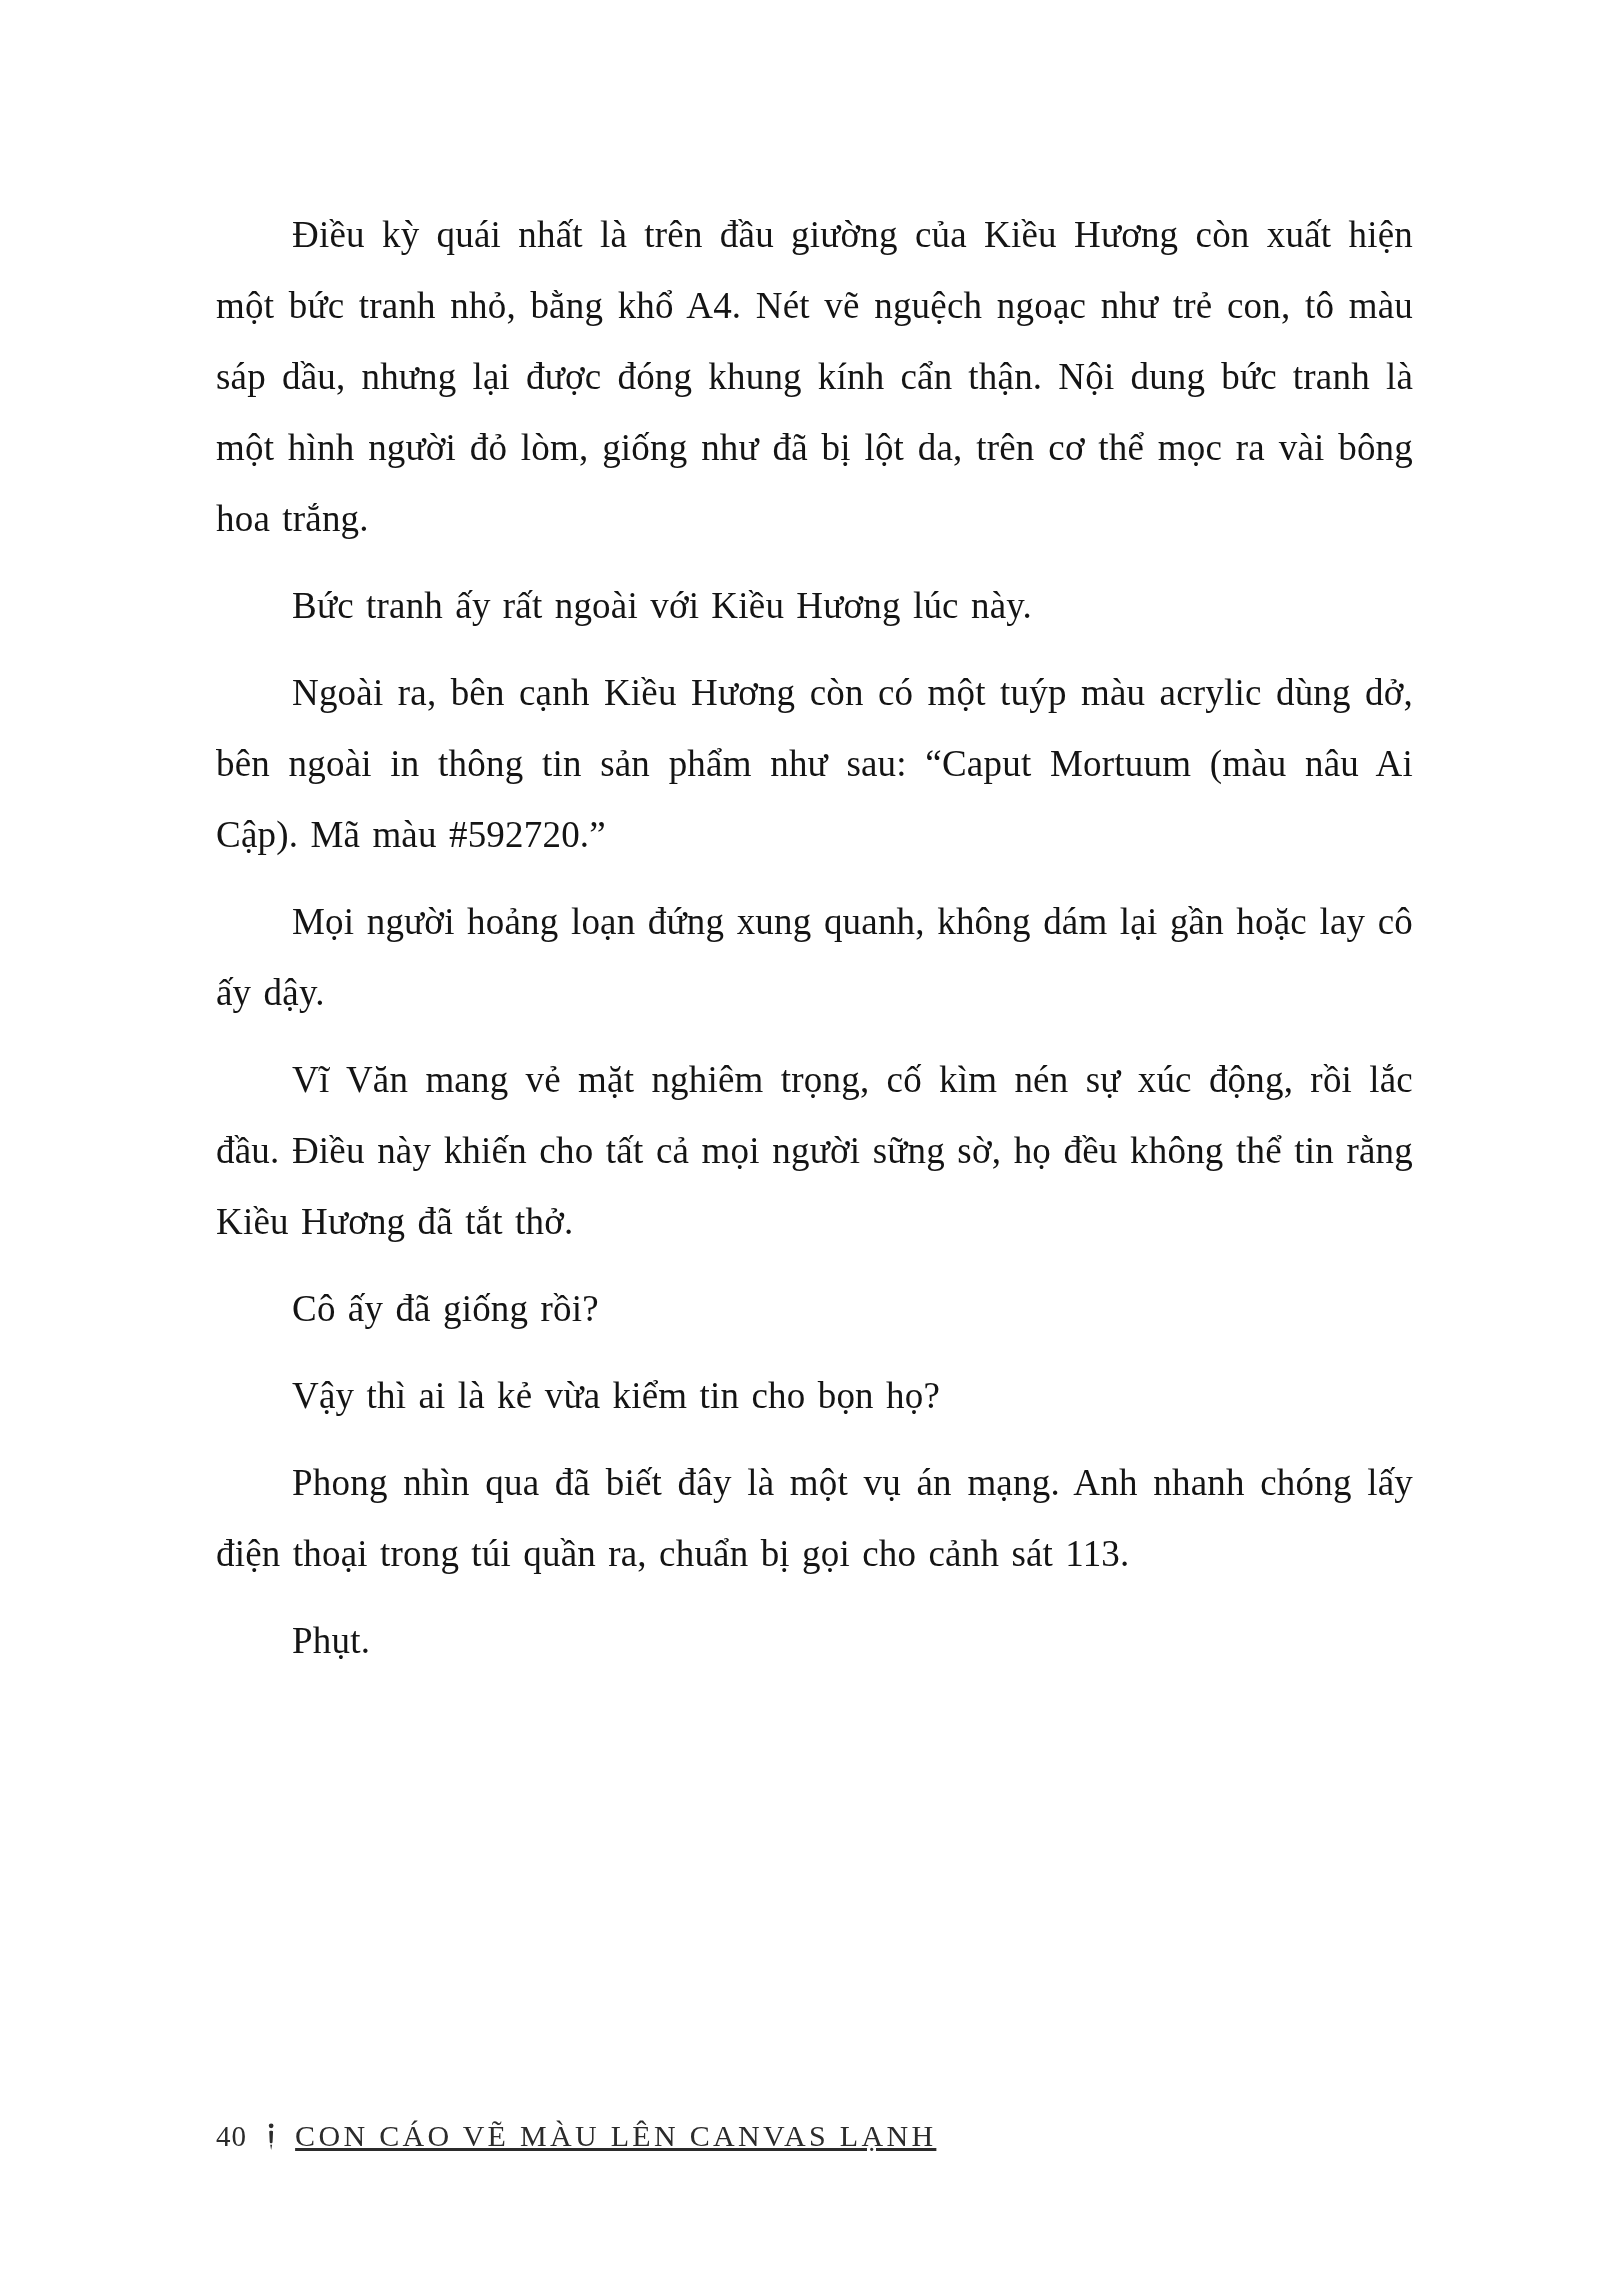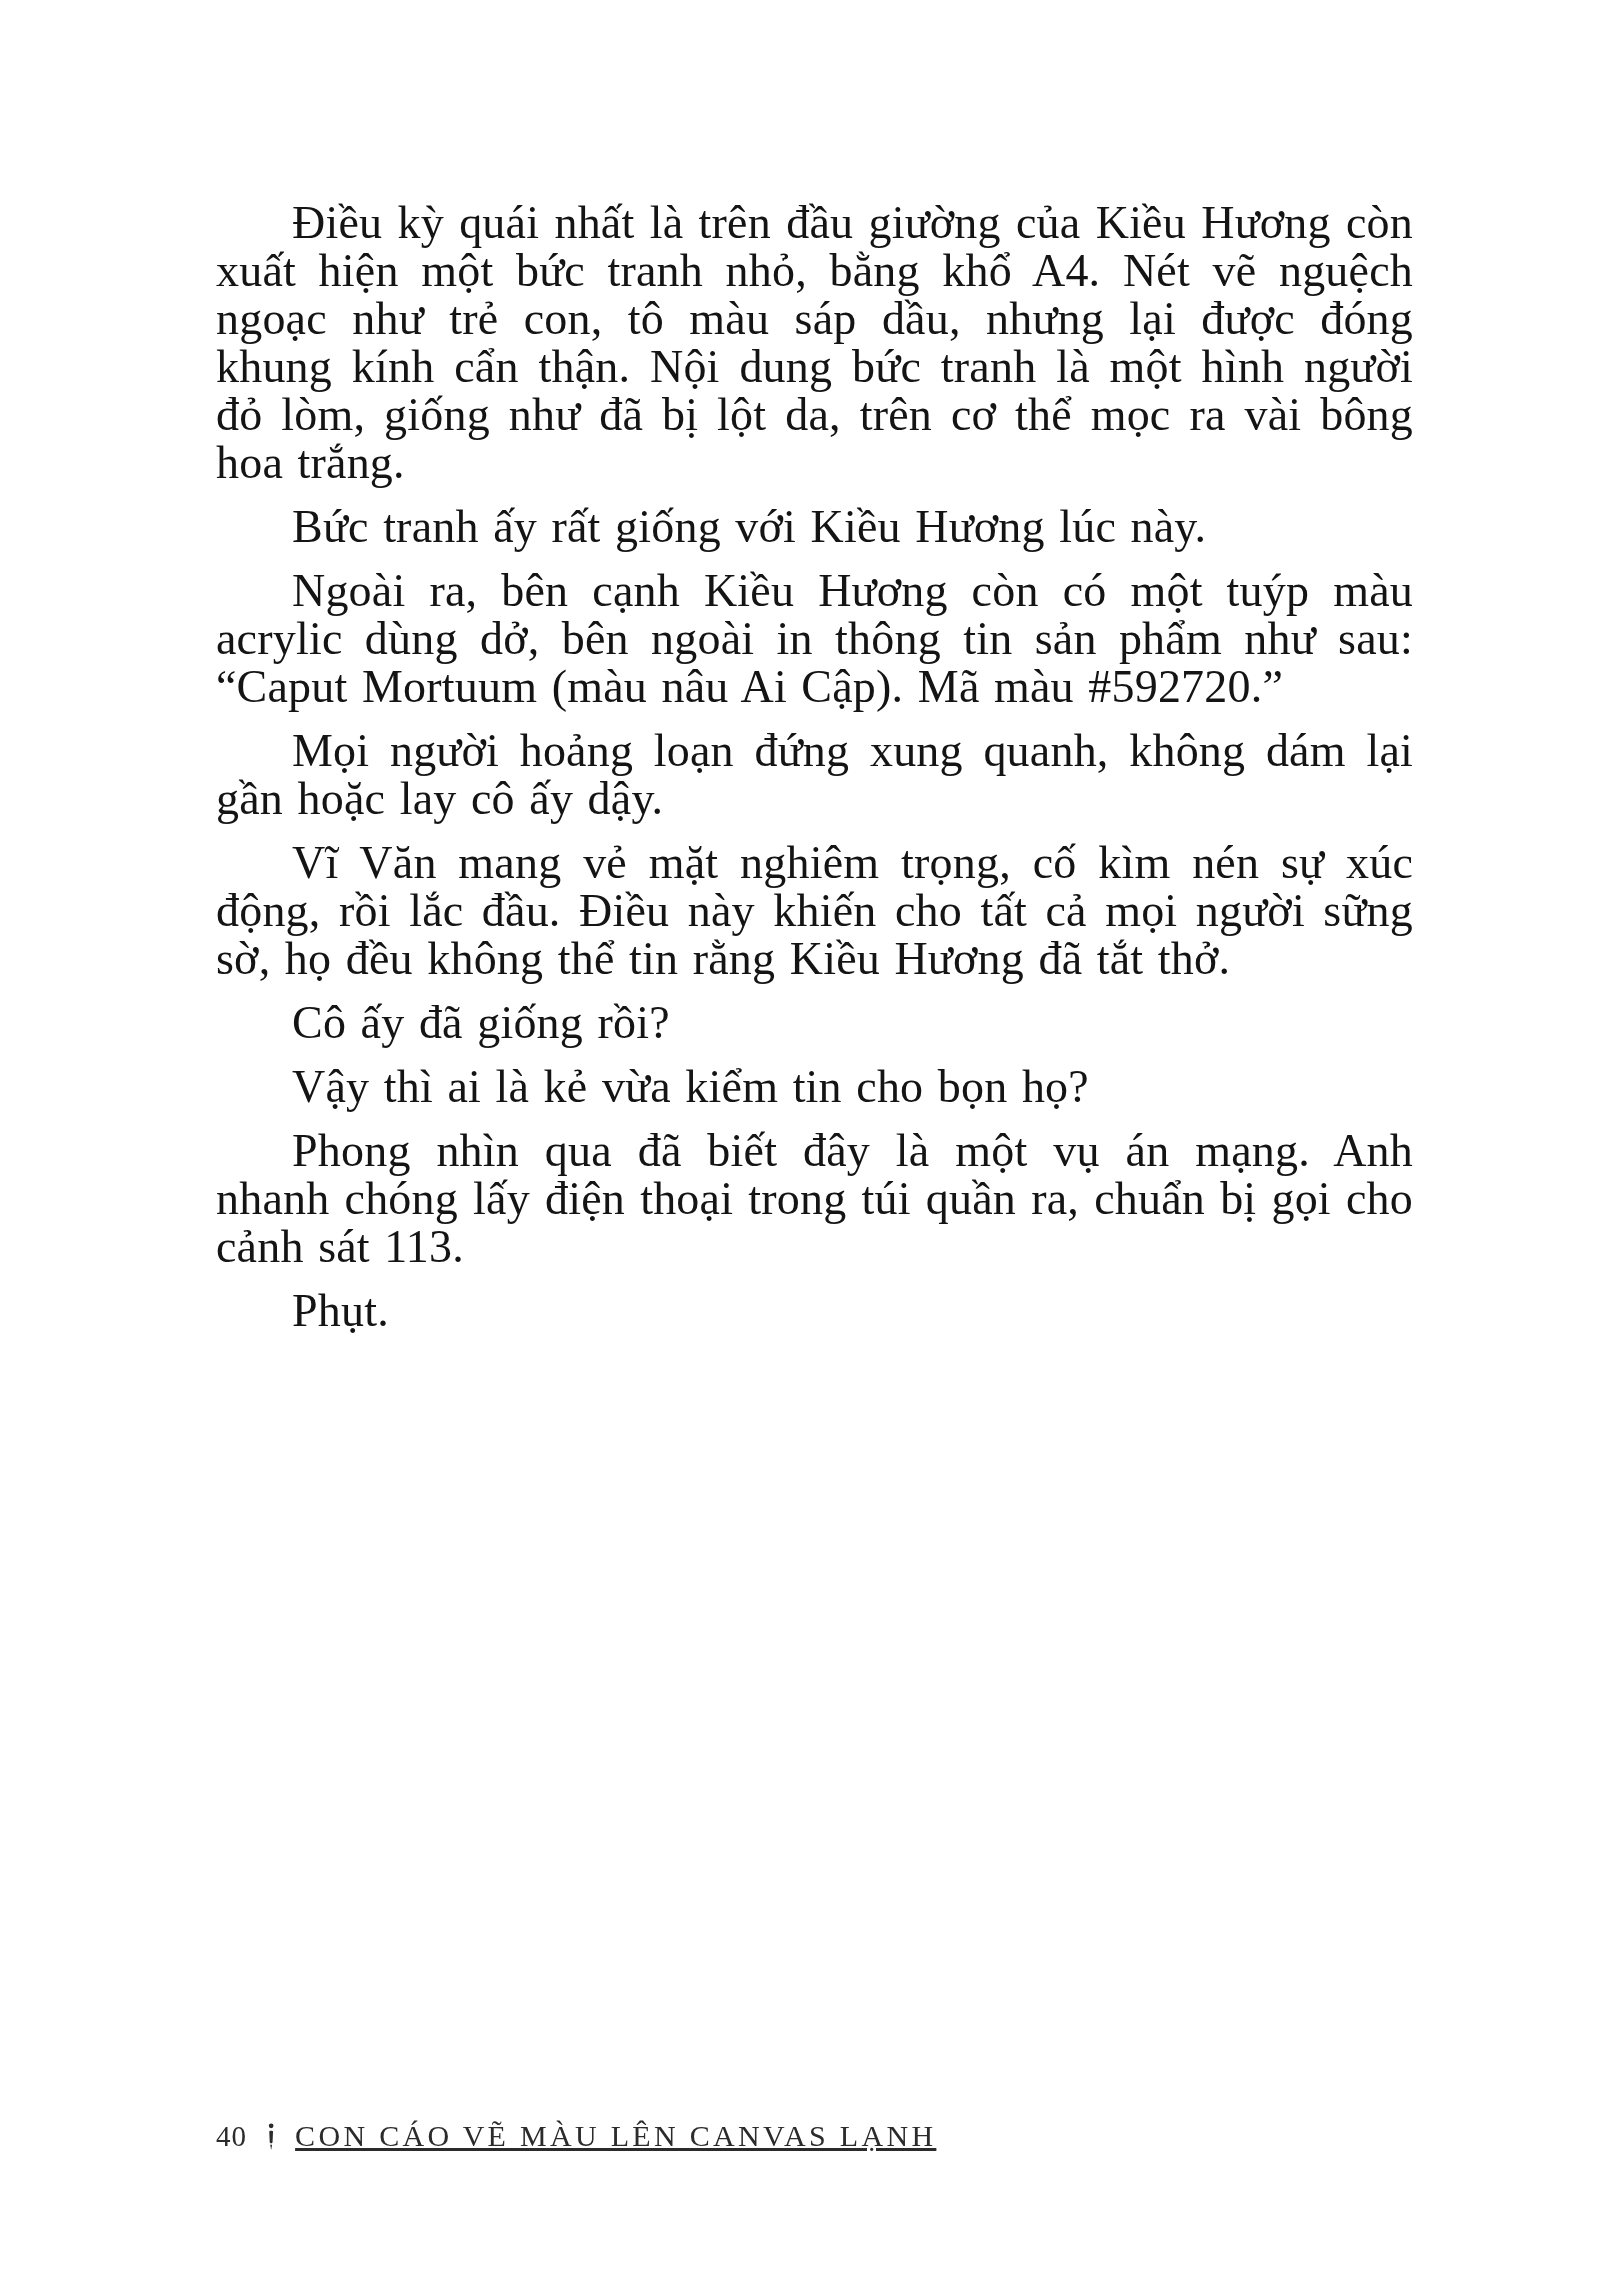--- a/index.html
+++ b/index.html
@@ -17,22 +17,22 @@
     overflow: hidden;
   }
   .text-block {
     position: absolute;
     top: 199px;
     left: 216px;
     width: 1213px;
   }
   .text-block p {
     margin: 0 16px 16px 0;
-    font-size: 46px;
-    line-height: 48px;
+    font-size: 37px;
+    line-height: 71px;
     text-align: justify;
     text-indent: 76px;
     letter-spacing: 0.2px;
     word-spacing: 2.8px;
   }
   .text-block p.italic {
   }
   .footer {
     position: absolute;
     left: 216px;
@@ -59,21 +59,21 @@
     text-decoration: underline;
   }
 </style>
 </head>
 <body>
 
 <div class="page">
 
   <div class="text-block">
     <p>Điều kỳ quái nhất là trên đầu giường của Kiều Hương còn xuất hiện một bức tranh nhỏ, bằng khổ A4. Nét vẽ nguệch ngoạc như trẻ con, tô màu sáp dầu, nhưng lại được đóng khung kính cẩn thận. Nội dung bức tranh là một hình người đỏ lòm, giống như đã bị lột da, trên cơ thể mọc ra vài bông hoa trắng.</p>
-    <p>Bức tranh ấy rất giống với Kiều Hương lúc này.</p>
+    <p>Bức tranh ấy rất ngoài với Kiều Hương lúc này.</p>
     <p>Ngoài ra, bên cạnh Kiều Hương còn có một tuýp màu acrylic dùng dở, bên ngoài in thông tin sản phẩm như sau: “Caput Mortuum (màu nâu Ai Cập). Mã màu #592720.”</p>
     <p>Mọi người hoảng loạn đứng xung quanh, không dám lại gần hoặc lay cô ấy dậy.</p>
     <p>Vĩ Văn mang vẻ mặt nghiêm trọng, cố kìm nén sự xúc động, rồi lắc đầu. Điều này khiến cho tất cả mọi người sững sờ, họ đều không thể tin rằng Kiều Hương đã tắt thở.</p>
     <p>Cô ấy đã giống rồi?</p>
     <p>Vậy thì ai là kẻ vừa kiểm tin cho bọn họ?</p>
     <p>Phong nhìn qua đã biết đây là một vụ án mạng. Anh nhanh chóng lấy điện thoại trong túi quần ra, chuẩn bị gọi cho cảnh sát 113.</p>
     <p class="italic">Phụt.</p>
   </div>
 
   <div class="footer">

